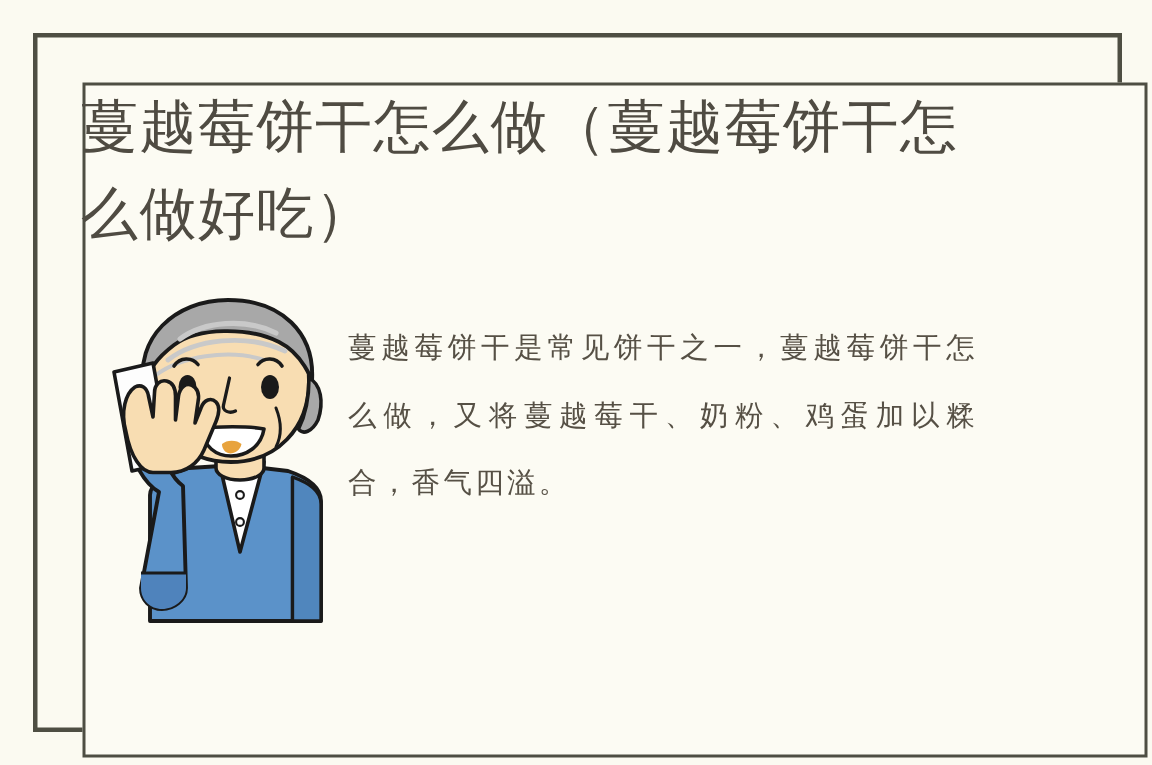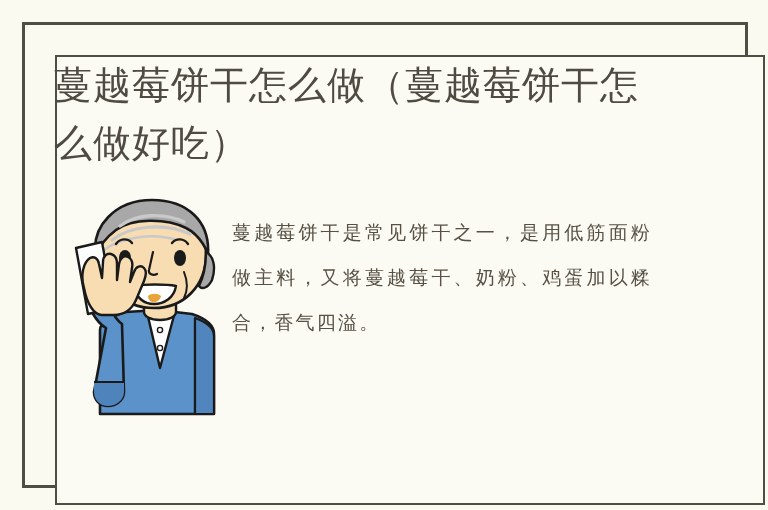--- a/index.html
+++ b/index.html
@@ -169,17 +169,17 @@
         <g>
           <path d="M22,52 L48,46 L60,112 L34,118 Z" fill="#fdfdfd" stroke="#1a1a1a" stroke-width="2.4" stroke-linejoin="round"></path>
         </g>
 
         <g>
           <path d="M30,92 C26,78 30,66 36,62 C40,60 44,62 45,68 L48,82 L49,66 C49,60 53,57 57,58 C61,59 63,63 63,68 L63,84 L65,68 C66,62 70,59 74,61 C78,63 79,67 78,72 L76,86 L80,76 C82,70 87,69 90,72 C93,75 92,80 90,85 L82,104 C78,113 70,119 60,119 L48,119 C40,119 33,108 30,92 Z" fill="#f8ddb2" stroke="#1a1a1a" stroke-width="2.4" stroke-linejoin="round"></path>
         </g>
       </svg>
     </div>
 
-    <div class="body-text">蔓越莓饼干是常见饼干之一，是用低筋面粉做主料，又将蔓越莓干、奶粉、鸡蛋加以糅合，香气四溢。</div>
+    <div class="body-text">蔓越莓饼干是常见饼干之一，蔓越莓饼干怎么做，又将蔓越莓干、奶粉、鸡蛋加以糅合，香气四溢。</div>
 
   </div>
 
 </div>
 
 </body></html>

